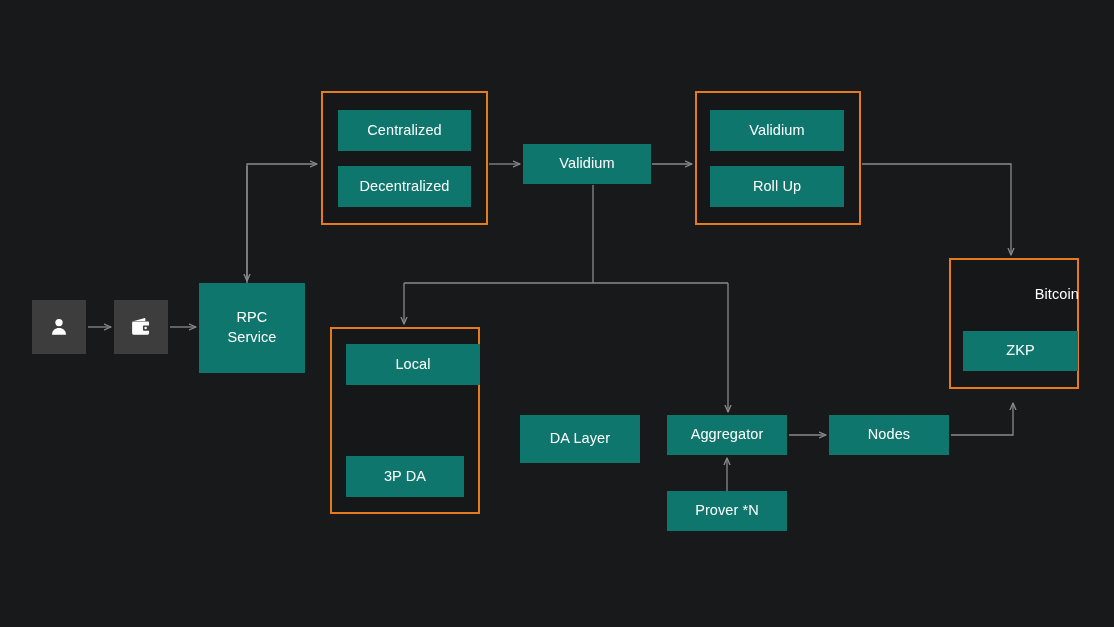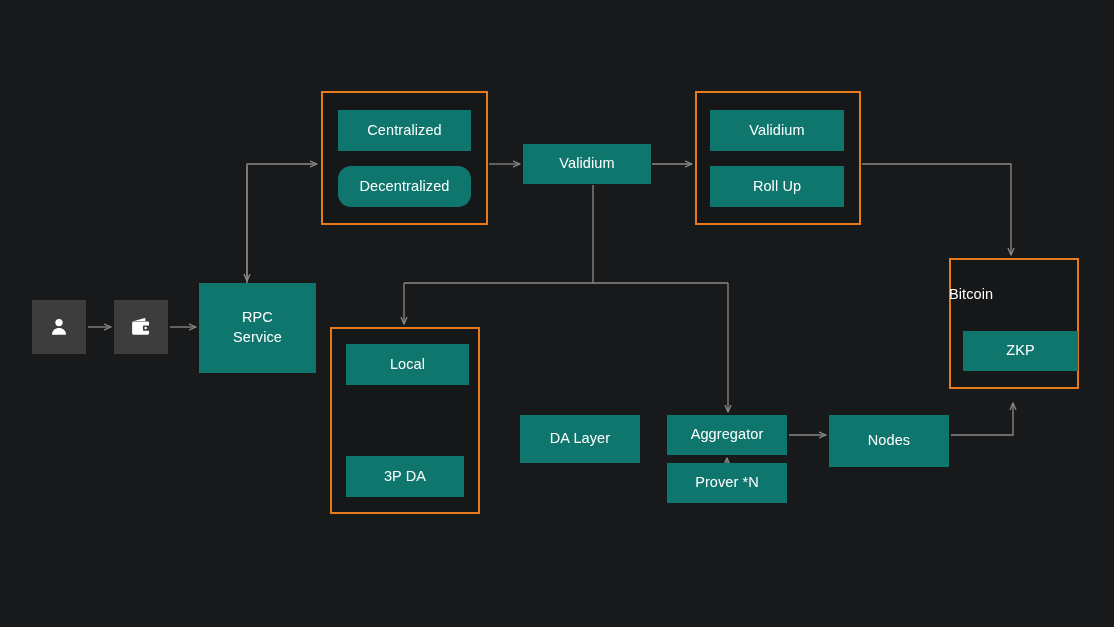--- a/index.html
+++ b/index.html
@@ -36,21 +36,21 @@
   .group {
     position: absolute;
     border: 2px solid #e87a1e;
     background: #161719;
     box-sizing: border-box;
   }
   .group-label {
     position: absolute;
     color: #ffffff;
     font-size: 14.5px;
-    text-align: left;
+    text-align: right;
     letter-spacing: 0.1px;
   }
   .icon-node {
     position: absolute;
     background: #3d3d3d;
     display: flex;
     align-items: center;
     justify-content: center;
     box-sizing: border-box;
   }
@@ -123,41 +123,41 @@
       <svg width="24" height="24" viewBox="0 0 26 26" fill="#ffffff">
         <path d="M5.4,6.6 L16.2,3.4 C17.0,3.2 17.7,3.7 17.7,4.5 L17.7,6.6 Z"></path>
         <path d="M3.4,8.3 C3.4,7.5 4.0,7.0 4.8,7.0 L20.3,7.0 C21.1,7.0 21.7,7.5 21.7,8.3
                  L21.7,19.9 C21.7,20.7 21.1,21.3 20.3,21.3 L4.8,21.3 C4.0,21.3 3.4,20.7 3.4,19.9 Z"></path>
         <rect x="15.1" y="11.3" width="7.6" height="5.8" rx="1.1" fill="#3d3d3d"></rect>
         <circle cx="18.0" cy="14.2" r="1.35" fill="#ffffff"></circle>
       </svg>
     </span>
   </div>
 
-  <div class="node" style="left:199px;top:283px;width:117px;height:90px;">RPC
+  <div class="node" style="left:199px;top:283px;width:106px;height:90px;">RPC
 Service</div>
 
   <div class="node" style="left:338px;top:110px;width:133px;height:41px;">Centralized</div>
 
-  <div class="node" style="left:338px;top:166px;width:133px;height:41px;border-radius:13px;">Decentralized</div>
+  <div class="node" style="left:338px;top:166px;width:133px;height:41px;">Decentralized</div>
 
   <div class="node" style="left:523px;top:144px;width:128px;height:40px;">Validium</div>
 
   <div class="node" style="left:710px;top:166px;width:134px;height:41px;">Roll Up</div>
 
   <div class="node" style="left:710px;top:110px;width:134px;height:41px;">Validium</div>
 
   <div class="node" style="left:963px;top:331px;width:115px;height:40px;">ZKP</div>
 
-  <div class="node" style="left:346px;top:344px;width:123px;height:41px;">Local</div>
+  <div class="node" style="left:346px;top:344px;width:134px;height:41px;">Local</div>
 
 
   <div class="node" style="left:346px;top:456px;width:118px;height:41px;text-align:center;">3P DA</div>
 
   <div class="node" style="left:520px;top:415px;width:120px;height:48px;">DA Layer</div>
 
   <div class="node" style="left:667px;top:415px;width:120px;height:40px;">Aggregator</div>
 
-  <div class="node" style="left:829px;top:415px;width:120px;height:52px;">Nodes</div>
+  <div class="node" style="left:829px;top:415px;width:120px;height:40px;">Nodes</div>
 
-  <div class="node" style="left:667px;top:463px;width:120px;height:40px;">Prover *N</div>
+  <div class="node" style="left:667px;top:491px;width:120px;height:40px;">Prover *N</div>
 
 </div>
 
 </body></html>

